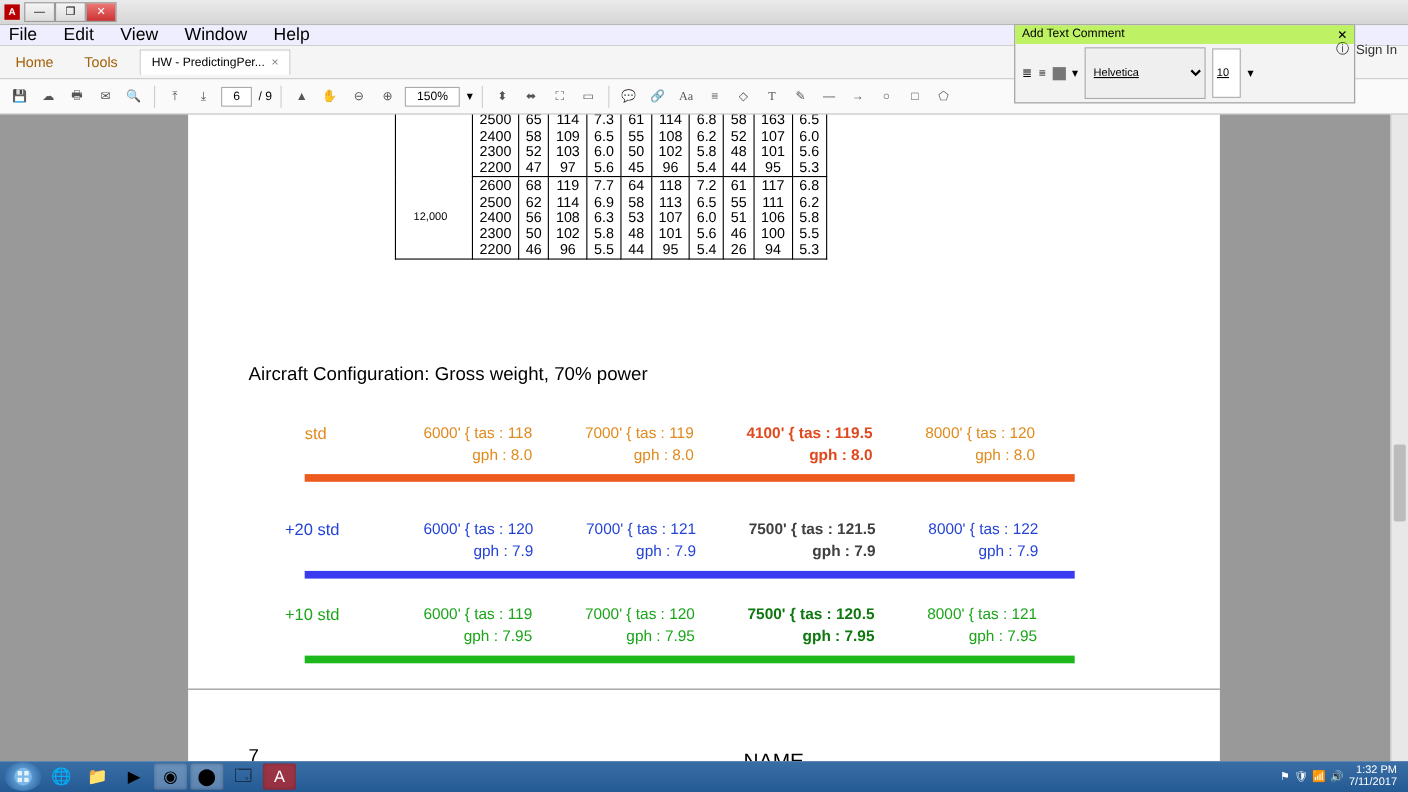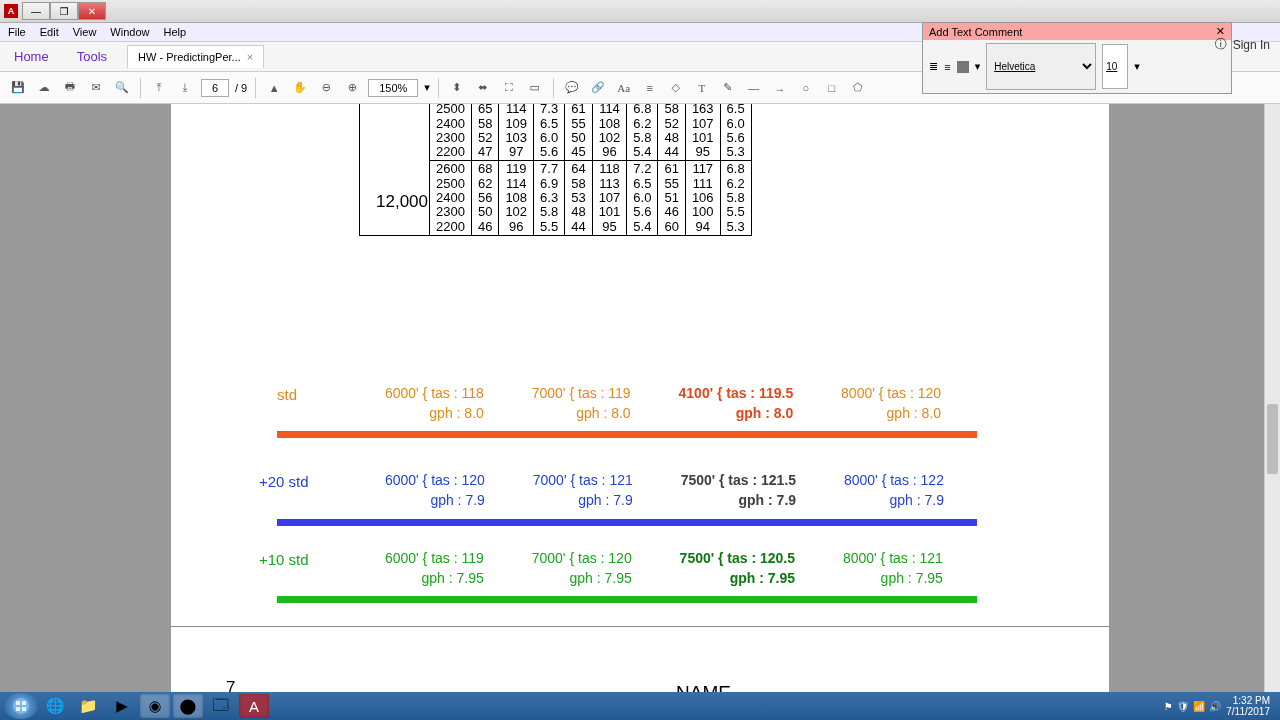--- a/index.html
+++ b/index.html
@@ -3,28 +3,28 @@
 <meta charset="utf-8">
 <style>
 * { margin:0; padding:0; box-sizing:border-box; font-family:"Segoe UI",Tahoma,sans-serif; }
 html,body { width:1280px; height:720px; overflow:hidden; background:#fff; }
 .titlebar { height:23px; background:linear-gradient(#eaeaea,#d6d6d6); border-bottom:1px solid #aaa; display:flex; align-items:center; font-size:11px; padding:0 4px; }
 .titlebar .appicon { width:14px; height:14px; background:#b80000; margin-right:4px; display:flex; align-items:center; justify-content:center; color:#fff; font-size:9px; font-weight:bold; }
 .titlebar .title { flex:1; color:#333; }
 .winbtns { display:flex; gap:0; }
 .winbtn { width:28px; height:18px; display:flex; align-items:center; justify-content:center; font-size:10px; background:linear-gradient(#f5f5f5,#ddd); border:1px solid #999; cursor:pointer; }
 .winbtn.close { background:linear-gradient(#e77,#c33); color:#fff; }
-.menubar { height:19px; background:#eef; display:flex; align-items:center; font-size:11px; padding:0 4px; gap:6px; border-bottom:1px solid #ccc; }
+.menubar { height:19px; background:#eef; display:flex; align-items:center; font-size:16px; padding:0 4px; gap:16px; border-bottom:1px solid #ccc; }
 .menubar span { cursor:pointer; padding:1px 4px; }
 .tabbar { height:30px; background:#f5f5f5; display:flex; align-items:center; border-bottom:1px solid #ccc; position:relative; }
-.tabbar .primarytab { padding:6px 14px; font-size:13px; color:#6d28d9; cursor:pointer; }
+.tabbar .primarytab { padding:6px 14px; font-size:13px; color:#a16207; cursor:pointer; }
 .tabbar .doctab { margin-left:6px; padding:5px 10px; font-size:11px; background:#fff; border:1px solid #ccc; border-bottom:none; display:flex; align-items:center; gap:6px; }
 .tabbar .doctab .x { color:#888; cursor:pointer; }
 .rightpanel { position:absolute; right:48px; top:22px; width:310px; border:1px solid #999; background:#f3f3f3; }
-.rightpanel .hdr { background:#fca5a5; padding:2px 6px; font-size:11px; display:flex; justify-content:space-between; align-items:center; }
+.rightpanel .hdr { background:#bef264; padding:2px 6px; font-size:11px; display:flex; justify-content:space-between; align-items:flex-start; }
 .rightpanel .ctrls { padding:3px 6px; display:flex; align-items:center; gap:6px; font-size:11px; }
 .rightpanel select,.rightpanel input { font-size:10px; border:1px solid #aaa; padding:16px 3px;text-decoration:underline; }
 .signin { position:absolute; right:10px; top:36px; font-size:12px; color:#333; display:flex; align-items:center; gap:6px; cursor:pointer; }
 .toolbar { height:32px; background:#fafafa; border-bottom:1px solid #ccc; display:flex; align-items:center; padding:0 8px; gap:6px; font-size:11px; }
 .toolbar .tbtn { width:20px; height:20px; display:flex; align-items:center; justify-content:center; color:#555; cursor:pointer; border-radius:2px; }
 .toolbar .sep { width:1px; height:20px; background:#ccc; margin:0 2px; }
 .toolbar .pagebox { width:28px; height:18px; border:1px solid #aaa; text-align:center; font-size:11px; }
 .toolbar .zoombox { width:50px; height:18px; border:1px solid #aaa; text-align:center; font-size:11px; }
 .workspace { position:absolute; top:104px; left:0; right:0; bottom:28px; background:#999; display:flex; justify-content:center; overflow:hidden; }
 .page { width:938px; background:#fff; margin-top:-18px; position:relative; font-family:"Times New Roman",serif; }
@@ -155,28 +155,29 @@
         <td><br><span>6.5</span><br><span>6.0</span><br><span>5.6</span><br><span>5.3</span></td>
       </tr>
       <tr>
         <td><span>2600</span><br><span>2500</span><br><span>2400</span><br><span>2300</span><br><span>2200</span></td>
         <td><span>68</span><br><span>62</span><br><span>56</span><br><span>50</span><br><span>46</span></td>
         <td><span>119</span><br><span>114</span><br><span>108</span><br><span>102</span><br><span>96</span></td>
         <td><span>7.7</span><br><span>6.9</span><br><span>6.3</span><br><span>5.8</span><br><span>5.5</span></td>
         <td><span>64</span><br><span>58</span><br><span>53</span><br><span>48</span><br><span>44</span></td>
         <td><span>118</span><br><span>113</span><br><span>107</span><br><span>101</span><br><span>95</span></td>
         <td><span>7.2</span><br><span>6.5</span><br><span>6.0</span><br><span>5.6</span><br><span>5.4</span></td>
-        <td><span>61</span><br><span>55</span><br><span>51</span><br><span>46</span><br><span>60</span></td>
+        <td><span>61</span><br><span>55</span><br><span>51</span><br><span>46</span><br><span>26</span></td>
         <td><span>117</span><br><span>111</span><br><span>106</span><br><span>100</span><br><span>94</span></td>
         <td><span>6.8</span><br><span>6.2</span><br><span>5.8</span><br><span>5.5</span><br><span>5.3</span></td>
       </tr>
     </tbody>
       </table>
-    <div style="position:absolute;left:205px;top:106px;font-family:Arial,sans-serif;font-size:17px">12,000</div>
-
+    <div style="position:absolute;left:205px;top:106px;font-family:Arial,sans-serif;font-size:10px">12,000</div>
+
+    <div class="bodytext" style="top:244px">Aircraft Configuration: Gross weight, 70% power</div>
 
     <div class="annot" style="top:298px;left:106px;color:#e08a1d">
       <span class="stdlbl">std</span>
       <div class="grp"><div>6000' {  tas :   118</div><div style="text-align:right">gph :   8.0</div></div>
       <div class="grp"><div>7000' {  tas :   119</div><div style="text-align:right">gph :   8.0</div></div>
       <div class="grp" style="color:#e0491d;font-weight:bold"><div>4100' {  tas :   119.5</div><div style="text-align:right">gph :   8.0</div></div>
       <div class="grp"><div>8000' {  tas :   120</div><div style="text-align:right">gph :   8.0</div></div>
     </div>
     <div class="bar" style="top:345px;background:#ec5a1e"></div>
 

